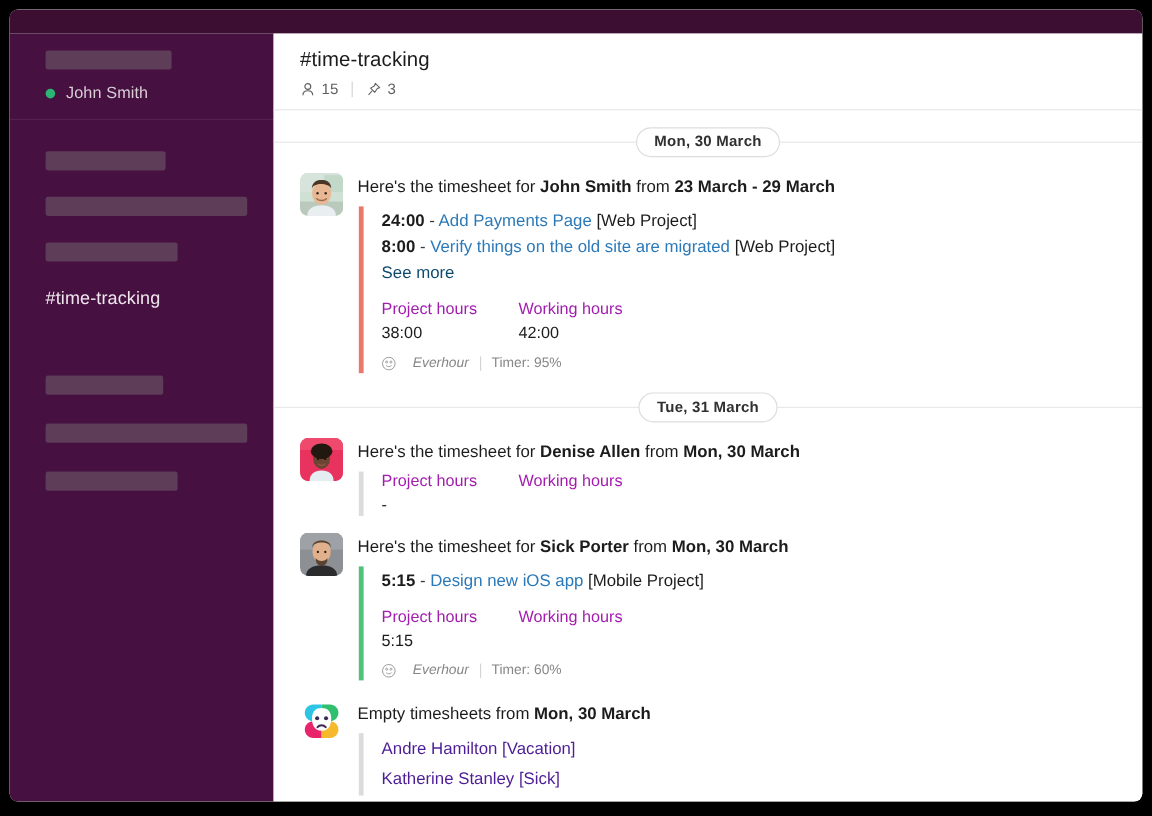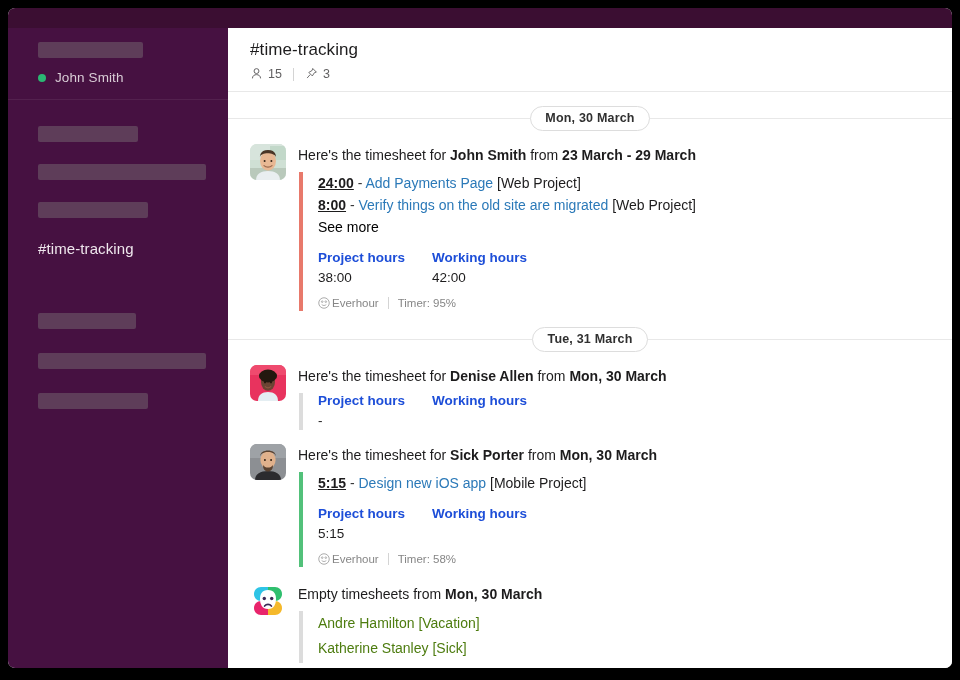--- a/index.html
+++ b/index.html
@@ -97,21 +97,21 @@
     color: #1D1C1D;
     font-weight: 400;
     letter-spacing: .1px;
   }
   .chan-meta {
     display: flex; align-items: center;
     margin-top: 7px;
     color: #616061;
     font-size: 12.5px;
   }
-  .chan-meta .metaitem { display: flex; }
+  .chan-meta .metaitem { display: flex; align-items: center; }
   .chan-meta .metaitem span { margin-left: 5px; }
   .meta-sep {
     width: 1px; height: 13px; background: #D4D4D4;
     margin: 0 11px;
   }
   .icon-svg { display: block; }
 
   .messages {
     flex: 1 1 auto;
     overflow: hidden;
@@ -171,68 +171,68 @@
     padding-bottom: 2px;
   }
   .attach.gray { border-left-color: #DCDCDC; }
   .attach.green { border-left-color: #52C17A; }
 
   .entry {
     font-size: 14px;
     line-height: 22px;
     color: #1D1C1D;
   }
-  .entry .hrs { font-weight: bold; text-decoration: underline; }
+  .entry .hrs { font-weight: bold; }
   .entry .dash { color: #3A3A3A; }
   a.lnk, .lnk {
     color: #2B79B8;
     text-decoration: none;
     cursor: pointer;
   }
   .see-more {
     font-size: 14px;
     line-height: 22px;
-    color: #000000;
+    color: #0c4a6e;
     cursor: pointer;
   }
 
   .hours-grid {
     display: flex;
     margin-top: 12px;
   }
   .hcol { width: 114px; }
   .hcol.wide { width: 200px; }
   .hhead {
     font-size: 13.5px;
-    font-weight: bold;
-    color: #1d4ed8;
+    font-weight: normal;
+    color: #a21caf;
     margin-bottom: 5px;
   }
   .hval {
     font-size: 13.5px;
     color: #1D1C1D;
   }
 
   .foot {
     display: flex; align-items: center;
     margin-top: 12px;
     color: #868686;
     font-size: 11.5px;
   }
   .foot .fsep {
     width: 1px; height: 12px; background: #D4D4D4;
     margin: 0 9px;
   }
-  .foot .fname { margin-left: 2px; }
+  .foot .fname { margin-left: 14px; font-style: italic; }
 
   .empty-list { margin-top: 4px; }
   .empty-list .eitem {
     font-size: 14px;
     line-height: 25px;
-    color: #4d7c0f;
+    color: #4c1d95;
   }
 
   
   .eh-mini { width: 12px; height: 12px; display: block; }
 </style>
 </head>
 <body>
 
 <div class="window">
 
@@ -415,21 +415,21 @@
               </div>
               <div class="foot">
                 <svg class="eh-mini" viewBox="0 0 16 16">
                   <circle cx="8" cy="8" r="7" fill="none" stroke="#9a9a9a" stroke-width="1.1"></circle>
                   <circle cx="5.6" cy="6.2" r="1.1" fill="none" stroke="#9a9a9a" stroke-width="1"></circle>
                   <circle cx="10.4" cy="6.2" r="1.1" fill="none" stroke="#9a9a9a" stroke-width="1"></circle>
                   <path d="M5.3 10.4c1.6 1.4 3.8 1.4 5.4 0" stroke="#9a9a9a" stroke-width="1" fill="none" stroke-linecap="round"></path>
                 </svg>
                 <span class="fname">Everhour</span>
                 <span class="fsep"></span>
-                <span>Timer: 58%</span>
+                <span>Timer: 60%</span>
               </div>
             </div>
           </div>
         </div>
 
         <div class="msg" style="padding-top:14px">
           <div class="avatar">
             <svg width="36" height="36" viewBox="0 0 36 36">
               <rect width="36" height="36" rx="7" fill="#ffffff"></rect>
               <path d="M18 18 V4 H11 C7 4 4 7 4 11 C4 15 7 18 11 18 Z" fill="#2ec4e6"></path>

